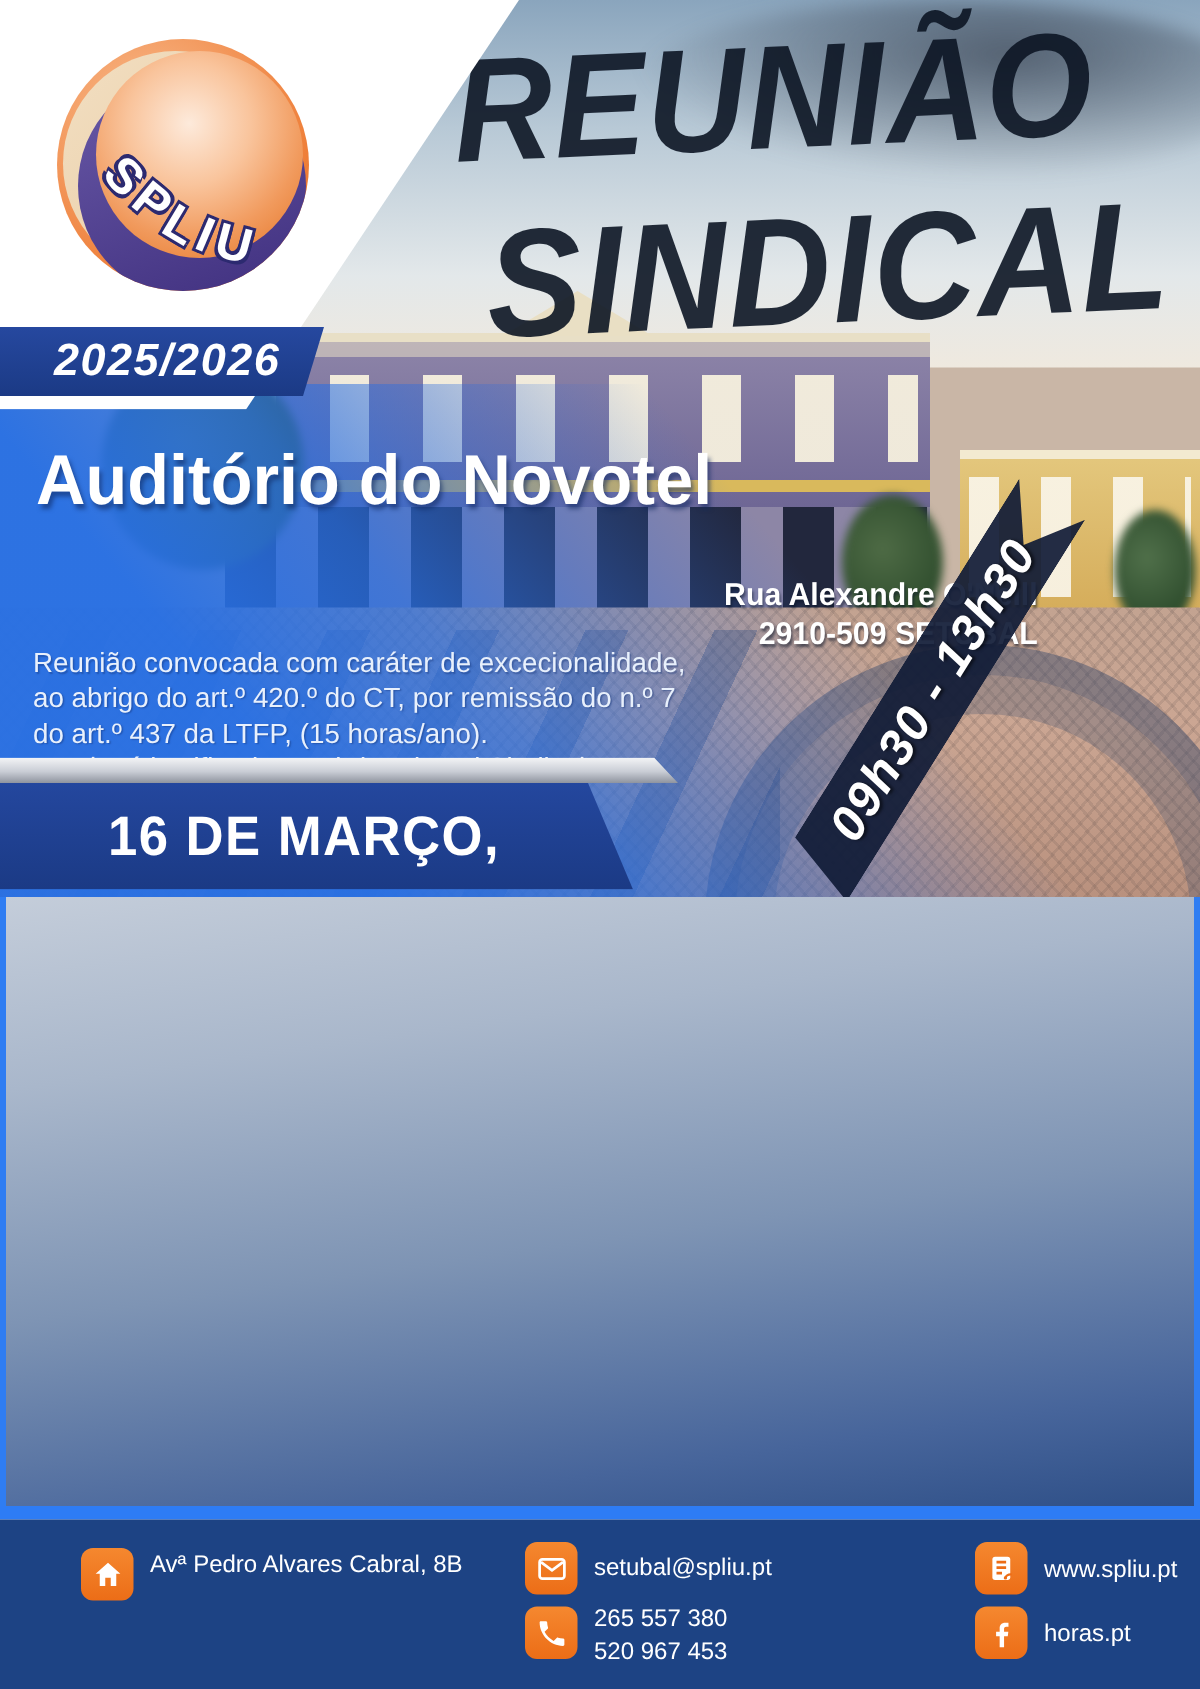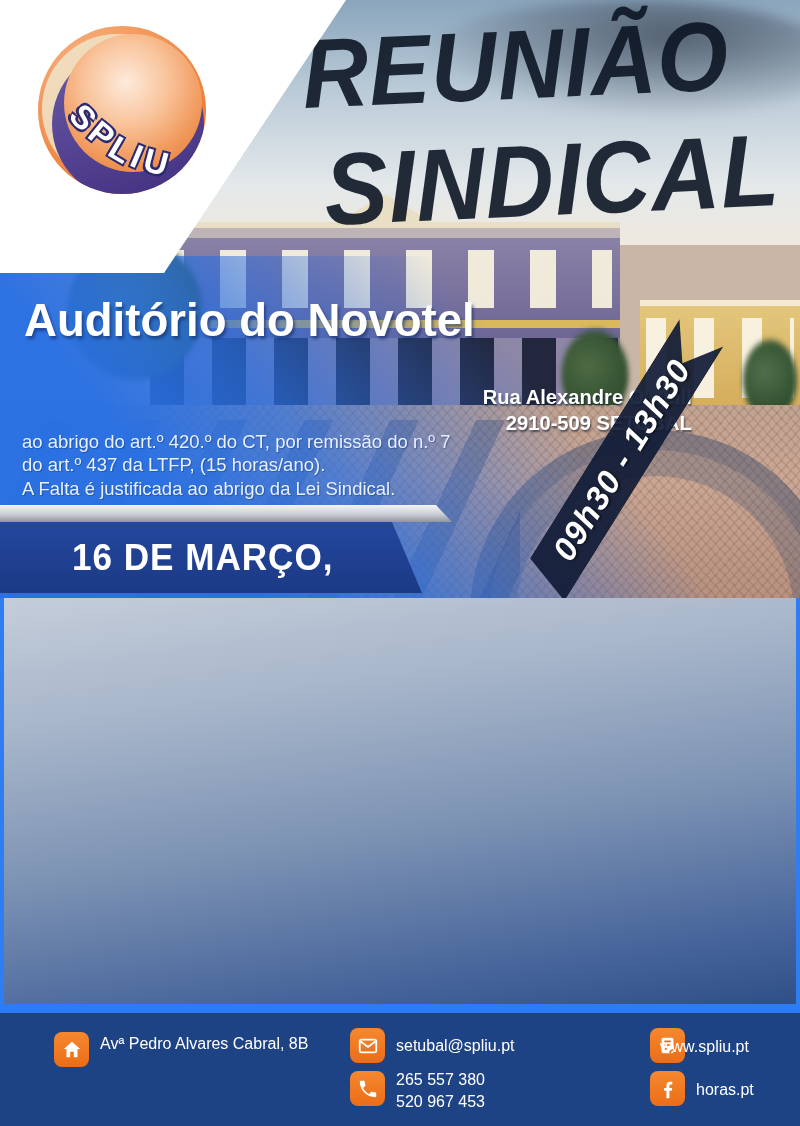--- a/index.html
+++ b/index.html
@@ -156,33 +156,37 @@
 
     <div class="white-wedge"></div>
 
     <div class="logo">
       <div class="beige"></div>
       <div class="purple"></div>
       <div class="sphere"></div>
       <div class="letters"><span style="transform: translateY(0px) rotate(16deg);">S</span><span style="transform: translateY(5px) rotate(8deg);">P</span><span style="transform: translateY(8px) rotate(0deg);">L</span><span style="transform: translateY(5px) rotate(-8deg);">I</span><span style="transform: translateY(0px) rotate(-16deg);">U</span></div>
     </div>
 
+    <div class="year-bar">
+      <div class="txt">2025/2026</div>
+    </div>
 
     <div class="venue">Auditório do Novotel</div>
 
     <div class="address">
       <div>Rua Alexandre O'Neill</div>
       <div>2910-509 SETUBAL</div>
     </div>
 
     <div class="ribbon">
       <div class="txt">09h30 - 13h30</div>
     </div>
 
     <div class="convocation">
+      <div>Reunião convocada com caráter de excecionalidade,</div>
       <div>ao abrigo do art.º 420.º do CT, por remissão do n.º 7</div>
       <div>do art.º 437 da LTFP, (15 horas/ano).</div>
       <div>A Falta é justificada ao abrigo da Lei Sindical.</div>
     </div>
 
     <div class="silver-strip"></div>
     <div class="date-bar">
       <div class="txt">16 DE MARÇO, 2026</div>
     </div>
   </div>
@@ -234,21 +238,21 @@
     <div class="ficon" style="left:650px;top:15px;">
       <svg viewBox="0 0 24 24">
           <rect x="5" y="3" width="13" height="17" rx="2" fill="#fff"></rect>
           <rect x="8" y="6" width="7" height="2" fill="#ec6d17"></rect>
           <rect x="8" y="10" width="7" height="2" fill="#ec6d17"></rect>
           <rect x="8" y="14" width="4" height="2" fill="#ec6d17"></rect>
           <path d="M14 19 a5 5 0 0 1 5 -3" fill="none" stroke="#ec6d17" stroke-width="1.6"></path>
           <circle cx="14.5" cy="18.5" r="1.2" fill="#ec6d17"></circle>
         </svg>
     </div>
-    <div class="ftext" style="left:660px;top:23px;">www.spliu.pt</div>
+    <div class="ftext" style="left:696px;top:23px;">www.spliu.pt</div>
 
     <div class="ficon" style="left:650px;top:58px;">
       <svg viewBox="0 0 24 24">
           <path d="M13.5 22v-8h2.7l.4-3.2h-3.1V8.7c0-.9.3-1.6 1.6-1.6h1.6V4.2c-.3 0-1.3-.1-2.4-.1-2.4 0-4 1.5-4 4.1v2.6H7.7V14h2.6v8h3.2z" fill="#fff"></path>
         </svg>
     </div>
     <div class="ftext" style="left:696px;top:66px;">horas.pt</div>
   </div>
 
 </div>

